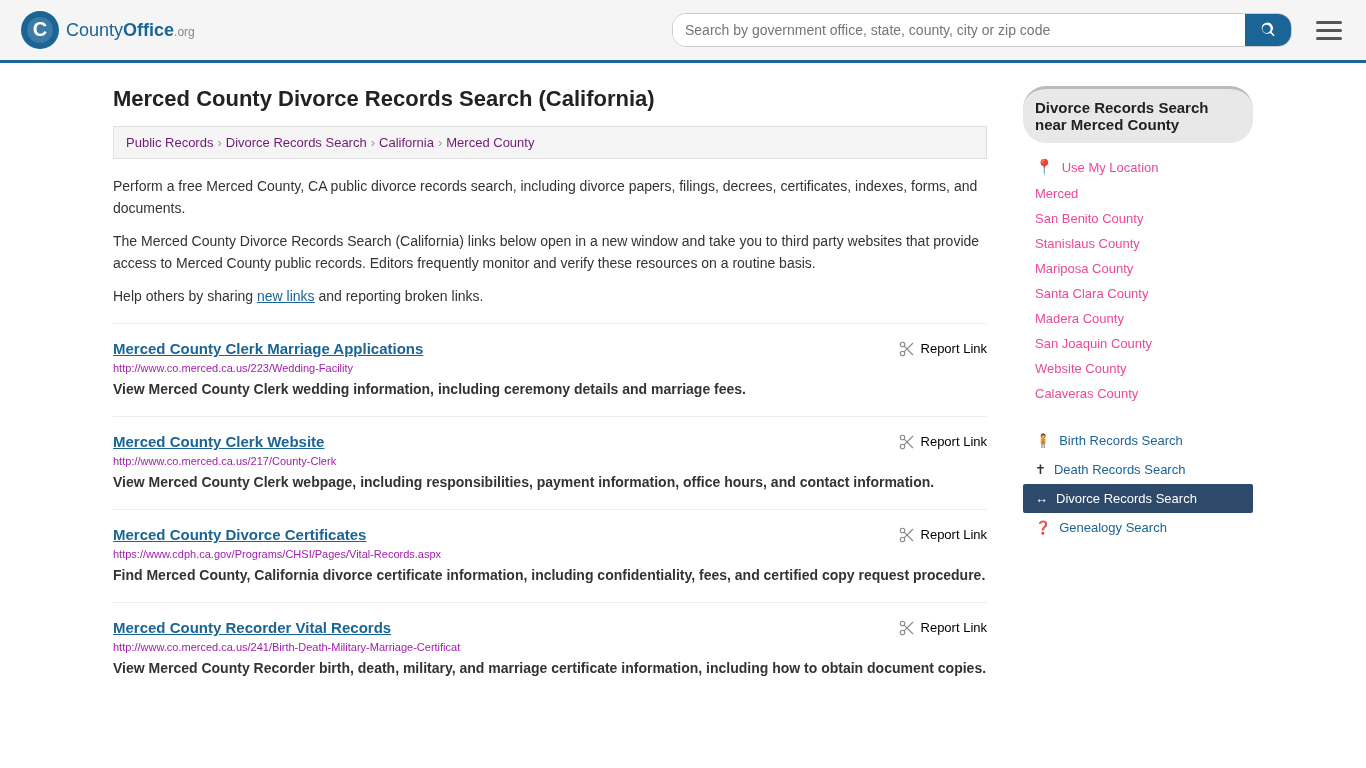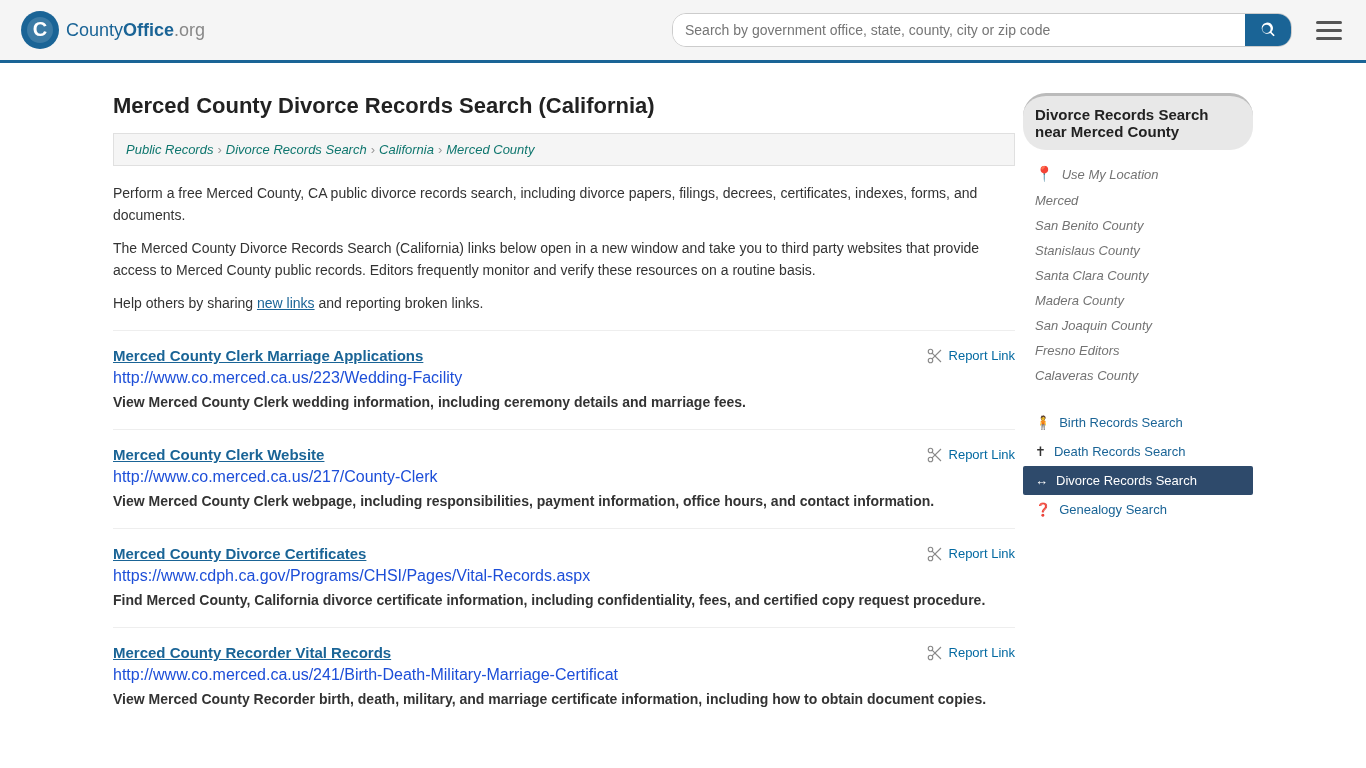--- a/index.html
+++ b/index.html
@@ -69,24 +69,24 @@
       display: block;
       width: 26px;
       height: 3px;
       background: #555;
       border-radius: 2px;
     }
 
     
     #main-container {
       max-width: 1180px;
-      margin: 10px auto;
+      margin: 3px auto;
       padding: 20px 20px;
       display: flex;
-      gap: 8px;
+      gap: 36px;
     }
     #content-area { flex: 1; }
     #sidebar { width: 230px; flex-shrink: 0; }
 
     
     #page-title {
       font-size: 22px;
       font-weight: bold;
       color: #222;
       margin-bottom: 14px;
@@ -99,23 +99,22 @@
       padding: 8px 12px;
       font-size: 13px;
       color: #555;
       margin-bottom: 16px;
       display: flex;
       align-items: center;
       flex-wrap: wrap;
       gap: 4px;
     }
     #breadcrumb a {
-      color: #0f766e;
+      color: #701a75;
       text-decoration: none;
-      font-style: italic;
     }
     #breadcrumb .sep { color: #999; }
 
     
     #description-block { margin-bottom: 16px; }
     #description-block p { margin-bottom: 10px; line-height: 1.6; font-size: 14px; color: #333; }
     #description-block a { color: #1a6496; }
 
     
     .result-item {
@@ -133,30 +132,30 @@
       font-weight: bold;
       color: #1a6496;
       text-decoration: underline;
       cursor: pointer;
     }
     .report-link-btn {
       display: flex;
       align-items: center;
       gap: 5px;
       font-size: 13px;
-      color: #0369a1;
+      color: #000000;
       cursor: pointer;
       background: none;
       border: none;
       white-space: nowrap;
       flex-shrink: 0;
     }
     .result-url {
-      font-size: 16px;
-      color: #1d4ed8;
+      font-size: 11px;
+      color: #a21caf;
       margin-bottom: 5px;
     }
     .result-desc { font-size: 14px; color: #333; line-height: 1.5; font-weight: bold; }
 
     
     .sidebar-section {
       margin-bottom: 20px;
     }
     .sidebar-heading {
       background: #e8e8e8;
@@ -170,23 +169,22 @@
     }
     .sidebar-link-item {
       display: flex;
       align-items: center;
       gap: 8px;
       padding: 5px 12px;
       font-size: 13px;
       cursor: pointer;
     }
     .sidebar-link-item a {
-      color: #737373;
+      color: #ec4899;
       text-decoration: none;
-      font-style: italic;
     }
     .sidebar-link-item .icon-sym { color: #333; font-size: 15px; }
 
     .sidebar-public-records {
       margin-top: 16px;
     }
     .sidebar-public-records .sidebar-heading {
       border-top: 3px solid #bbb;
     }
     .sidebar-record-item {
@@ -210,21 +208,21 @@
 <body>
 
 <div id="header">
   <a id="logo-area" href="#">
     <svg id="logo-icon" viewBox="0 0 40 40">
       <circle cx="20" cy="20" r="19" fill="#1a6496"></circle>
       <circle cx="20" cy="20" r="13" fill="#fff" opacity="0.15"></circle>
       <text x="20" y="26" text-anchor="middle" font-size="20" fill="white" font-family="Arial" font-weight="bold">C</text>
     </svg>
     <span id="logo-text">
-      <span>County</span><span style="font-weight:bold;">Office</span><span style="color:#888;font-size:18px;">.org</span>
+      <span>County</span><span style="font-weight:bold;">Office</span><span style="color:#888;font-size:12px;">.org</span>
     </span>
   </a>
 
   <div id="search-bar-container">
     <input id="search-input" type="text" placeholder="Search by government office, state, county, city or zip code" style="">
     <button id="search-button">
       <svg width="18" height="18" viewBox="0 0 24 24">
         <path fill="white" d="M21 19l-4.35-4.35A7.5 7.5 0 1 0 15 16l4.35 4.35L21 19zm-11-3a5.5 5.5 0 1 1 0-11 5.5 5.5 0 0 1 0 11z"></path>
       </svg>
     </button>
@@ -346,30 +344,33 @@
       <div class="sidebar-link-item">
         <a href="#">Merced</a>
       </div>
       <div class="sidebar-link-item">
         <a href="#">San Benito County</a>
       </div>
       <div class="sidebar-link-item">
         <a href="#">Stanislaus County</a>
       </div>
       <div class="sidebar-link-item">
+        <a href="#">Mariposa County</a>
+      </div>
+      <div class="sidebar-link-item">
         <a href="#">Santa Clara County</a>
       </div>
       <div class="sidebar-link-item">
         <a href="#">Madera County</a>
       </div>
       <div class="sidebar-link-item">
         <a href="#">San Joaquin County</a>
       </div>
       <div class="sidebar-link-item">
-        <a href="#">Fresno Editors</a>
+        <a href="#">Website County</a>
       </div>
       <div class="sidebar-link-item">
         <a href="#">Calaveras County</a>
       </div>
     </div>
 
     <div class="sidebar-public-records">
 
       <div class="sidebar-record-item">
         <span class="icon-sym">🧍</span>

